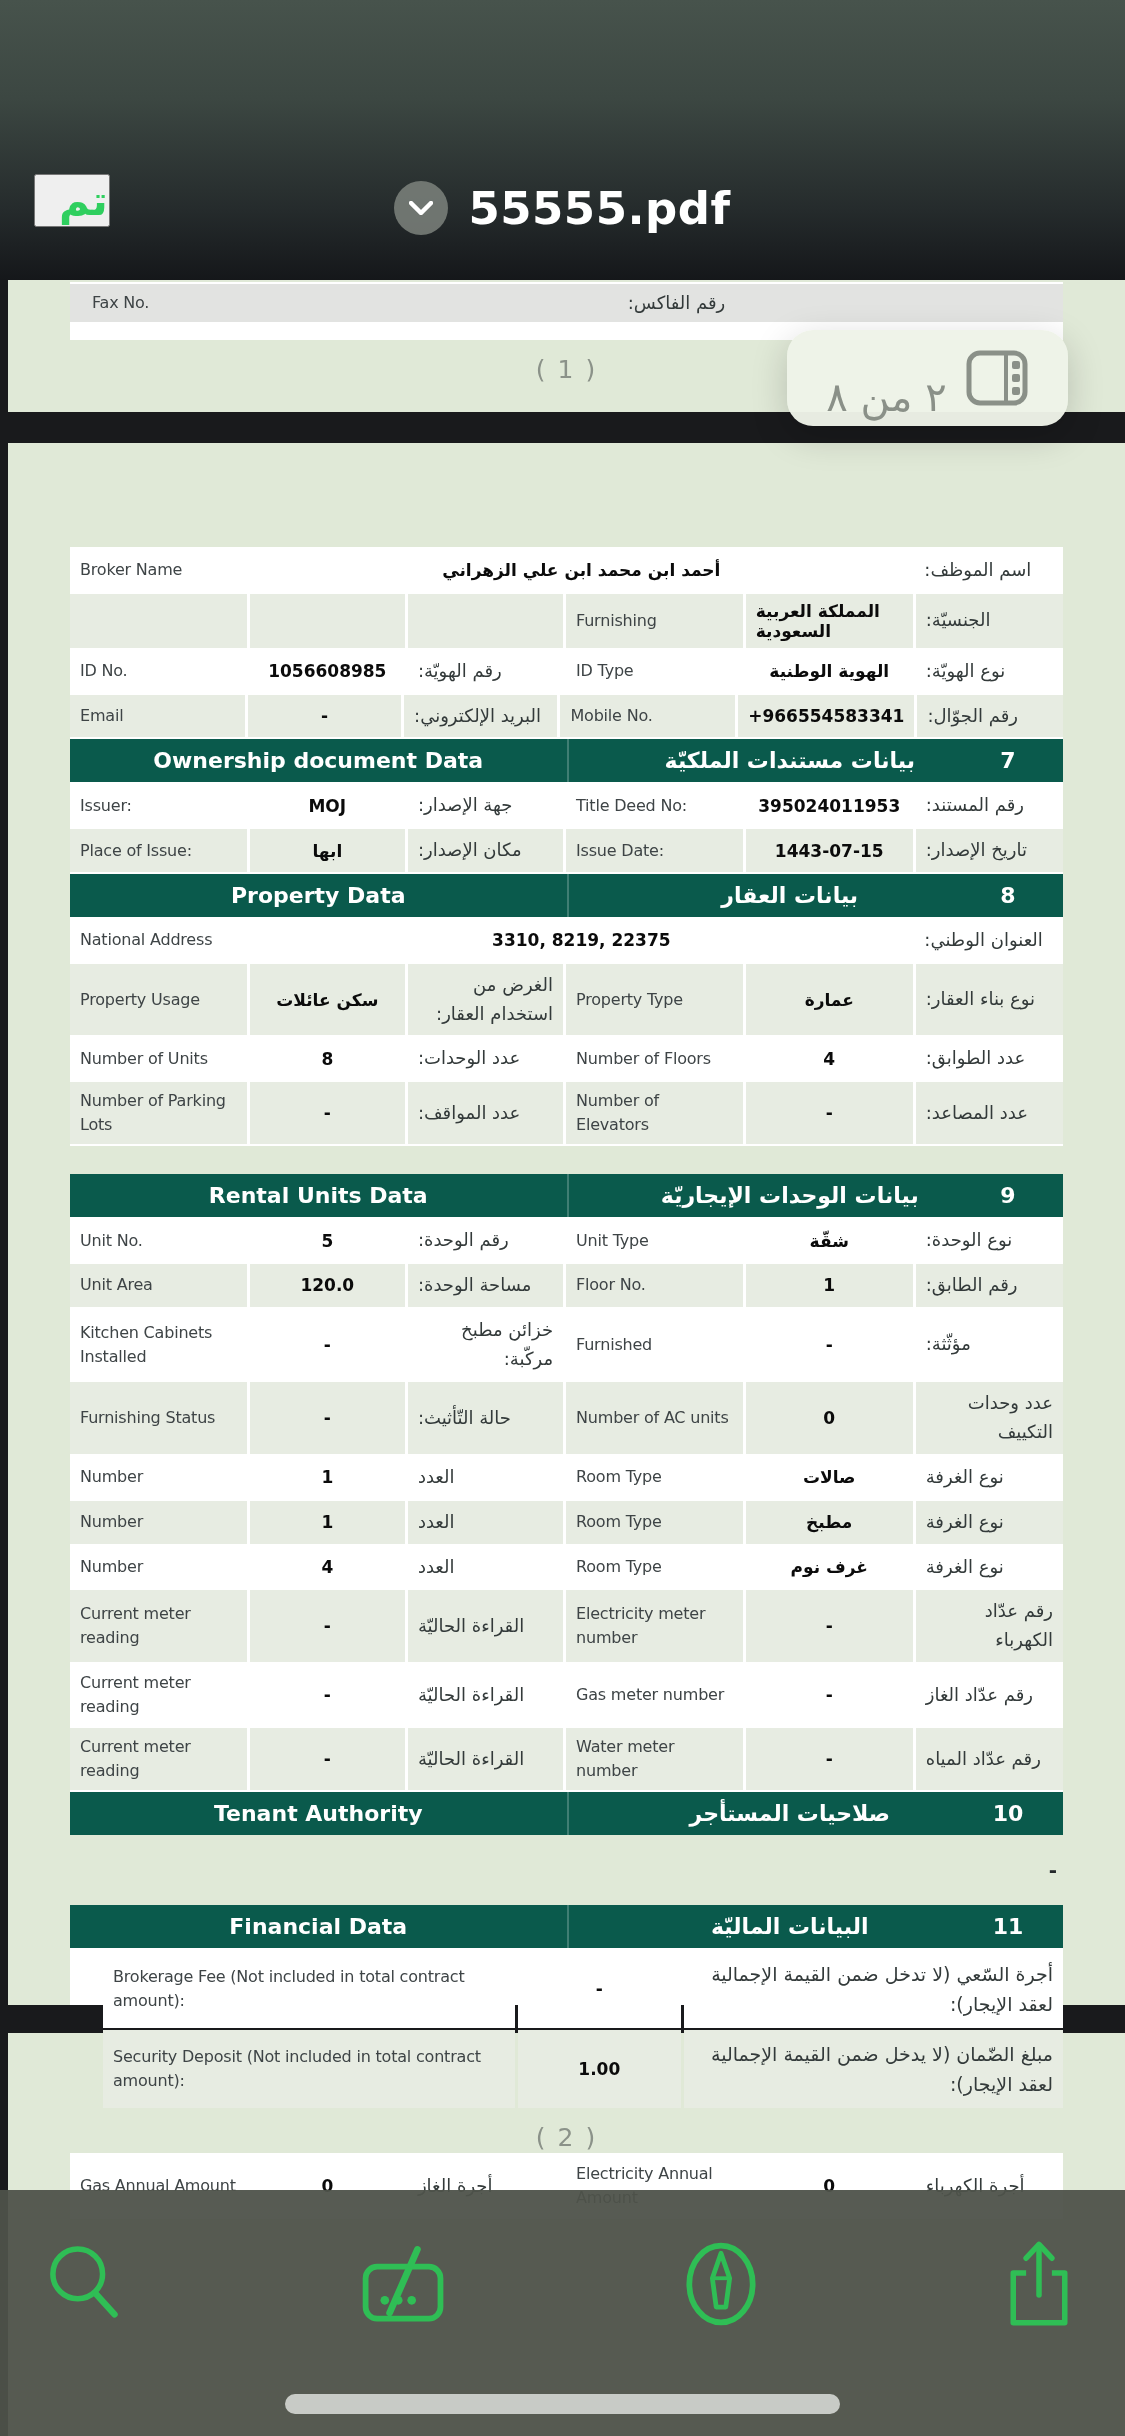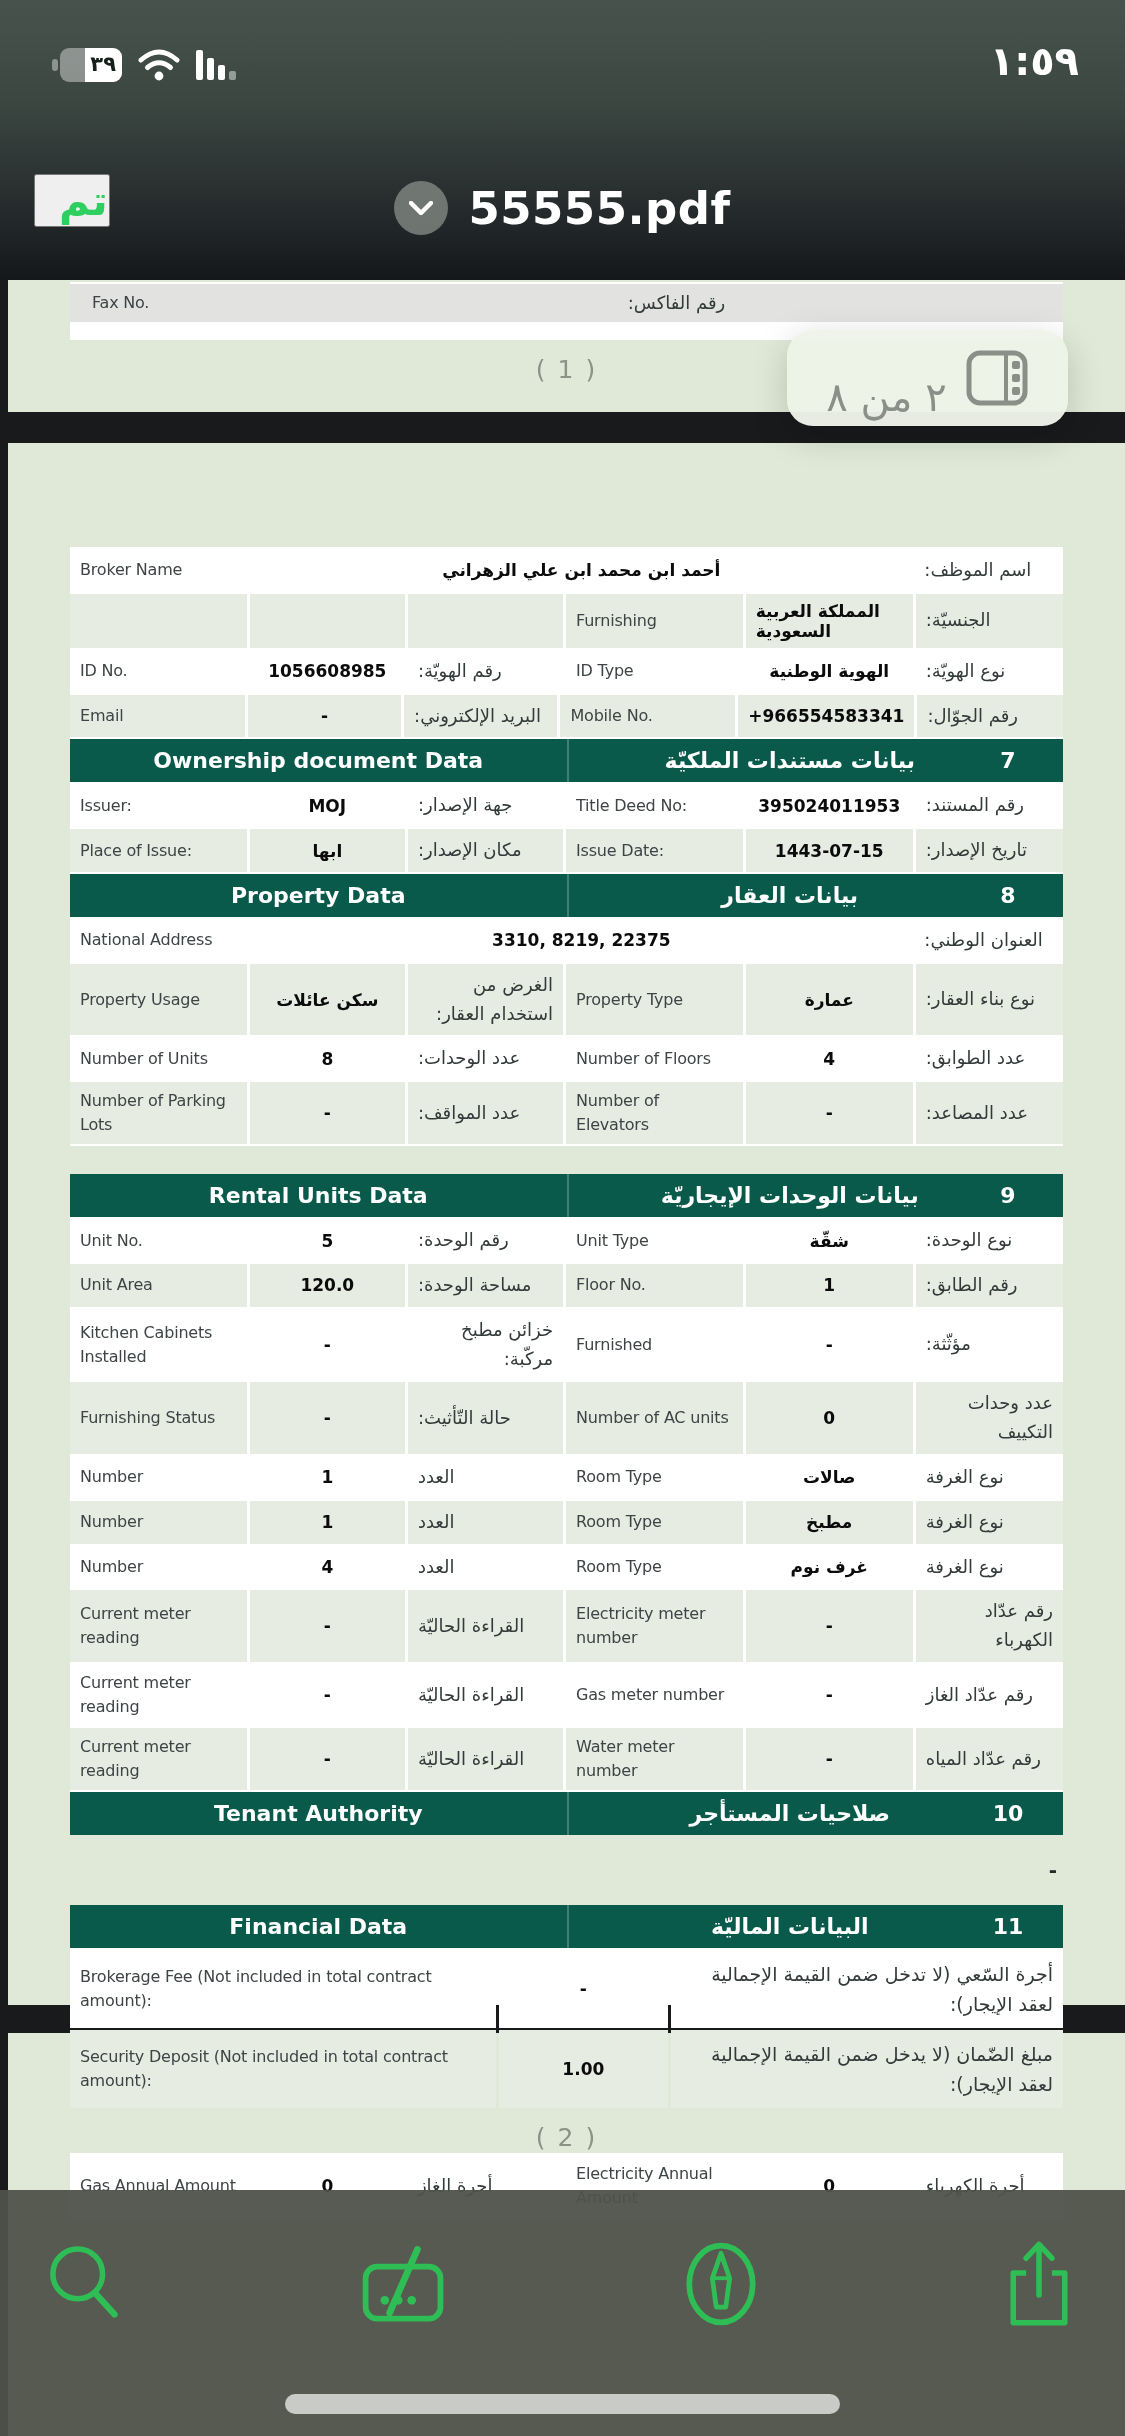--- a/index.html
+++ b/index.html
@@ -40,21 +40,21 @@
   .sep{height:31px;background:var(--dark-bg);}
   .sep3{height:28px;background:var(--dark-bg);}
   .page2{height:1562px;padding:104px 62px 0 62px;}
   .page3{height:403px;padding:120px 62px 0 62px;}
 
   .tbl{background:#fff;display:flex;flex-direction:column;gap:2px;border-top:2px solid #fff;border-bottom:2px solid #fff;}
   .tbl-p1{padding:0 0 16px 0;margin:0 62px;}
   .row{display:grid;column-gap:3px;min-height:38px;}
   .row.six,.row.half{grid-template-columns:180fr 158fr 158fr 180fr 170fr 150fr;}
   .row.full{grid-template-columns:180fr 666fr 150fr;}
-  .row.fin{grid-template-columns:430fr 170fr 396fr;min-height:78px;}
+  .row.fin{grid-template-columns:430fr 170fr 396fr;min-height:78px;padding-left:33px;}
   .row.p1{position:relative;display:block;height:34px;}
   .cell{display:flex;align-items:center;padding:7px 10px;}
   .w .cell{background:#fff;} .l .cell{background:var(--row-alt);} .g .cell{background:var(--row-gray);text-align:center;}
   .row.p1.g{background:var(--row-gray);}
   .c-en{justify-content:flex-start;text-align:left;direction:ltr;font-size:16px;letter-spacing:-0.2px;color:#3e4446;line-height:1.5;}
   .c-val{justify-content:center;text-align:left;direction:ltr;font-size:17px;font-weight:700;color:#0b0b0b;}
   .c-ar{justify-content:flex-end;text-align:right;direction:rtl;font-size:18px;color:#333a3a;line-height:1.6;}
   .fin .c-ar{font-size:19px;}
   .row.p1 .c-en{position:absolute;left:12px;top:0;height:100%;}
   .row.p1 .c-ar{position:absolute;right:33%;top:0;height:100%;}
@@ -81,43 +81,20 @@
   
   .toolbar{position:absolute;left:0;bottom:0;width:1125px;height:246px;background:var(--toolbar-bg);z-index:7;}
   .tb-icons{display:flex;justify-content:space-between;padding:44px 38px 0 38px;}
   .tb-btn{width:96px;height:100px;display:flex;align-items:center;justify-content:center;background:none;border:none;}
   .home-indicator{position:absolute;left:285px;bottom:22px;width:555px;height:20px;border-radius:10px;background:#c8cbc6;}
 </style>
 </head>
 <body>
 
 <div class="top-chrome">
-  <div class="status-bar">
-    <div class="sb-left">
-      <div class="battery">
-        <span class="bat-cap"></span>
-        <span class="bat-body">
-            <span class="bat-fill"></span>
-          </span>
-        <span class="bat-num">٣٩</span>
-      </div>
-      <svg width="42" height="32" viewBox="0 0 42 32">
-        <path d="M3 11 Q21 -5 39 11" fill="none" stroke="#fff" stroke-width="5" stroke-linecap="round"></path>
-        <path d="M9.5 18.5 Q21 9 32.5 18.5" fill="none" stroke="#fff" stroke-width="5" stroke-linecap="round"></path>
-        <circle cx="21" cy="27" r="4.4" fill="#fff"></circle>
-      </svg>
-      <div class="sig">
-          <i></i>
-          <i></i>
-          <i></i>
-          <i></i>
-        </div>
-    </div>
-    <div class="sb-time">١:٥٩</div>
-  </div>
   <div class="title-row">
     <button class="done-btn">تم</button>
     <div class="title-group">
       <span class="chev-circle">
         <svg width="24" height="14" viewBox="0 0 24 14">
             <polyline points="2,2 12,12 22,2" fill="none" stroke="#fff" stroke-width="4.5" stroke-linecap="round" stroke-linejoin="round"></polyline>
           </svg>
       </span>
       <span class="doc-title">55555.pdf</span>
     </div>

